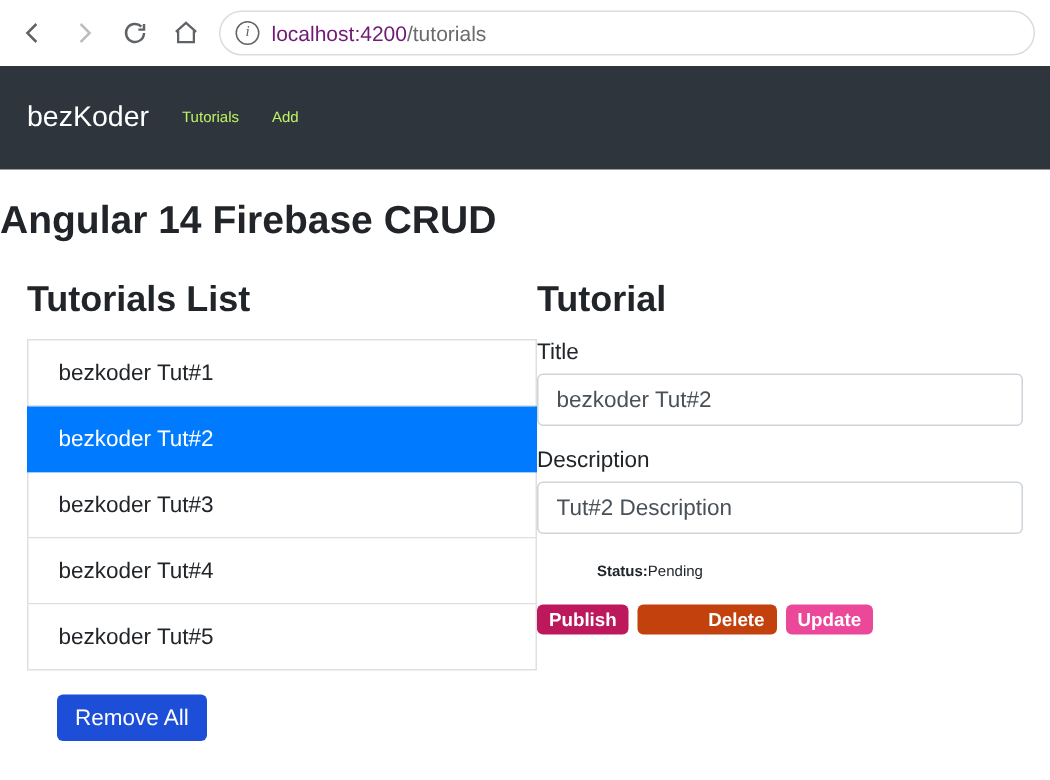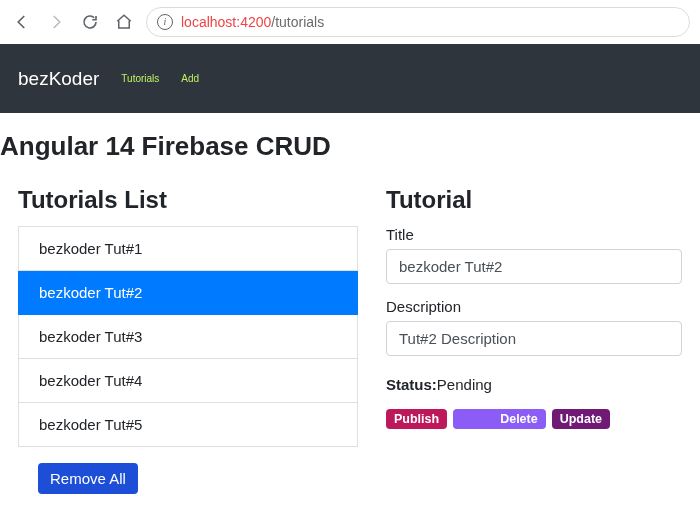--- a/index.html
+++ b/index.html
@@ -5,60 +5,60 @@
     * { box-sizing: border-box; margin: 0; padding: 0; }
     body { font-family: 'Segoe UI', Arial, sans-serif; background: #fff; width: 700px; height: 520px; overflow: hidden; color: #212529; }
 
     
     .browser-bar { display: flex; align-items: center; height: 44px; padding: 0 10px; gap: 10px; border-bottom: 1px solid #fff; background: #fff; }
     .nav-btn { width: 24px; height: 24px; display: flex; align-items: center; justify-content: center; color: #5f6368; cursor: pointer; border-radius: 50%; }
     .nav-btn.disabled { color: #bdbdbd; }
     .nav-btn svg { width: 18px; height: 18px; }
     .url-bar { flex: 1; height: 30px; border: 1px solid #dcdcdc; border-radius: 15px; display: flex; align-items: center; padding: 0 10px; gap: 8px; font-size: 14px; color: #202124; }
     .url-info-icon { width: 16px; height: 16px; border: 1.5px solid #5f6368; border-radius: 50%; display: flex; align-items: center; justify-content: center; font-size: 10px; color: #5f6368; font-family: Georgia, serif; font-style: italic; }
-    .url-host { color: #ef4444; }
+    .url-host { color: #701a75; }
     .url-path { color: #6b6b6b; }
 
     
     .app-header { background: #2e353d; height: 69px; display: flex; align-items: center; padding: 0 18px; gap: 22px; }
     .brand { color: #fff; font-size: 19px; font-weight: 500; }
     .nav-link { color: #bef264; font-size: 10px; text-decoration: none; cursor: pointer; }
 
     
     .page-title { text-align: left; font-size: 26px; font-weight: 600; margin-top: 18px; margin-bottom: 24px; color: #212529; }
 
     
-    .content { display: flex; padding: 0 18px; gap: 28px; }
+    .content { display: flex; padding: 0 18px; }
     .col-left { flex: 0 0 340px; }
     .col-right { flex: 1; }
 
     .section-title { font-size: 24px; font-weight: 600; margin-bottom: 12px; color: #212529; }
 
     
     .list { border-top: none; border-radius: 15px; }
     .list-item { border: 1px solid rgba(0,0,0,0.125); border-top: none; padding: 13px 20px; font-size: 15px; cursor: pointer; background: #fff; }
     .list-item:first-child { border-top: 1px solid rgba(0,0,0,0.125); }
     .list-item.active { background: #007bff; color: #fff; border-color: #007bff; }
 
     .btn { border: none; border-radius: 4px; padding: 7px 12px; font-size: 15px; cursor: pointer; color: #fff; }
     .btn-danger { background: #1d4ed8; }
     .remove-all { margin-top: 16px; margin-left: 20px; }
 
     
     .form-label { font-size: 15px; margin-bottom: 6px; display: block; }
     .form-input { width: 100%; border: 1px solid #ced4da; border-radius: 4px; padding: 8px 12px; font-size: 15px; color: #495057; margin-bottom: 14px; }
 
-    .status-line { font-size: 15px; margin-top: 6px; margin-bottom: 16px; }
+    .status-line { font-size: 10px; margin-top: 6px; margin-bottom: 16px; margin-left: 40px; }
     .status-line b { font-weight: 700; }
 
     .badge-row { display: flex; gap: 6px; }
     .badge { border-radius: 4px; padding: 3px 8px; font-size: 12.5px; font-weight: 700; color: #fff; cursor: pointer; }
     .badge-primary { background: #be185d; }
-    .badge-danger { background: #8b5cf6; padding-left: 47px; }
-    .badge-success { background: #701a75; }
+    .badge-danger { background: #c2410c; padding-left: 47px; }
+    .badge-success { background: #ec4899; }
   </style>
 </head>
 <body>
 
 <div class="browser-bar">
   <div class="nav-btn">
     <svg viewBox="0 0 24 24" fill="none" stroke="currentColor" stroke-width="2.2">
         <path d="M15 4 L7 12 L15 20"></path>
       </svg>
   </div>

